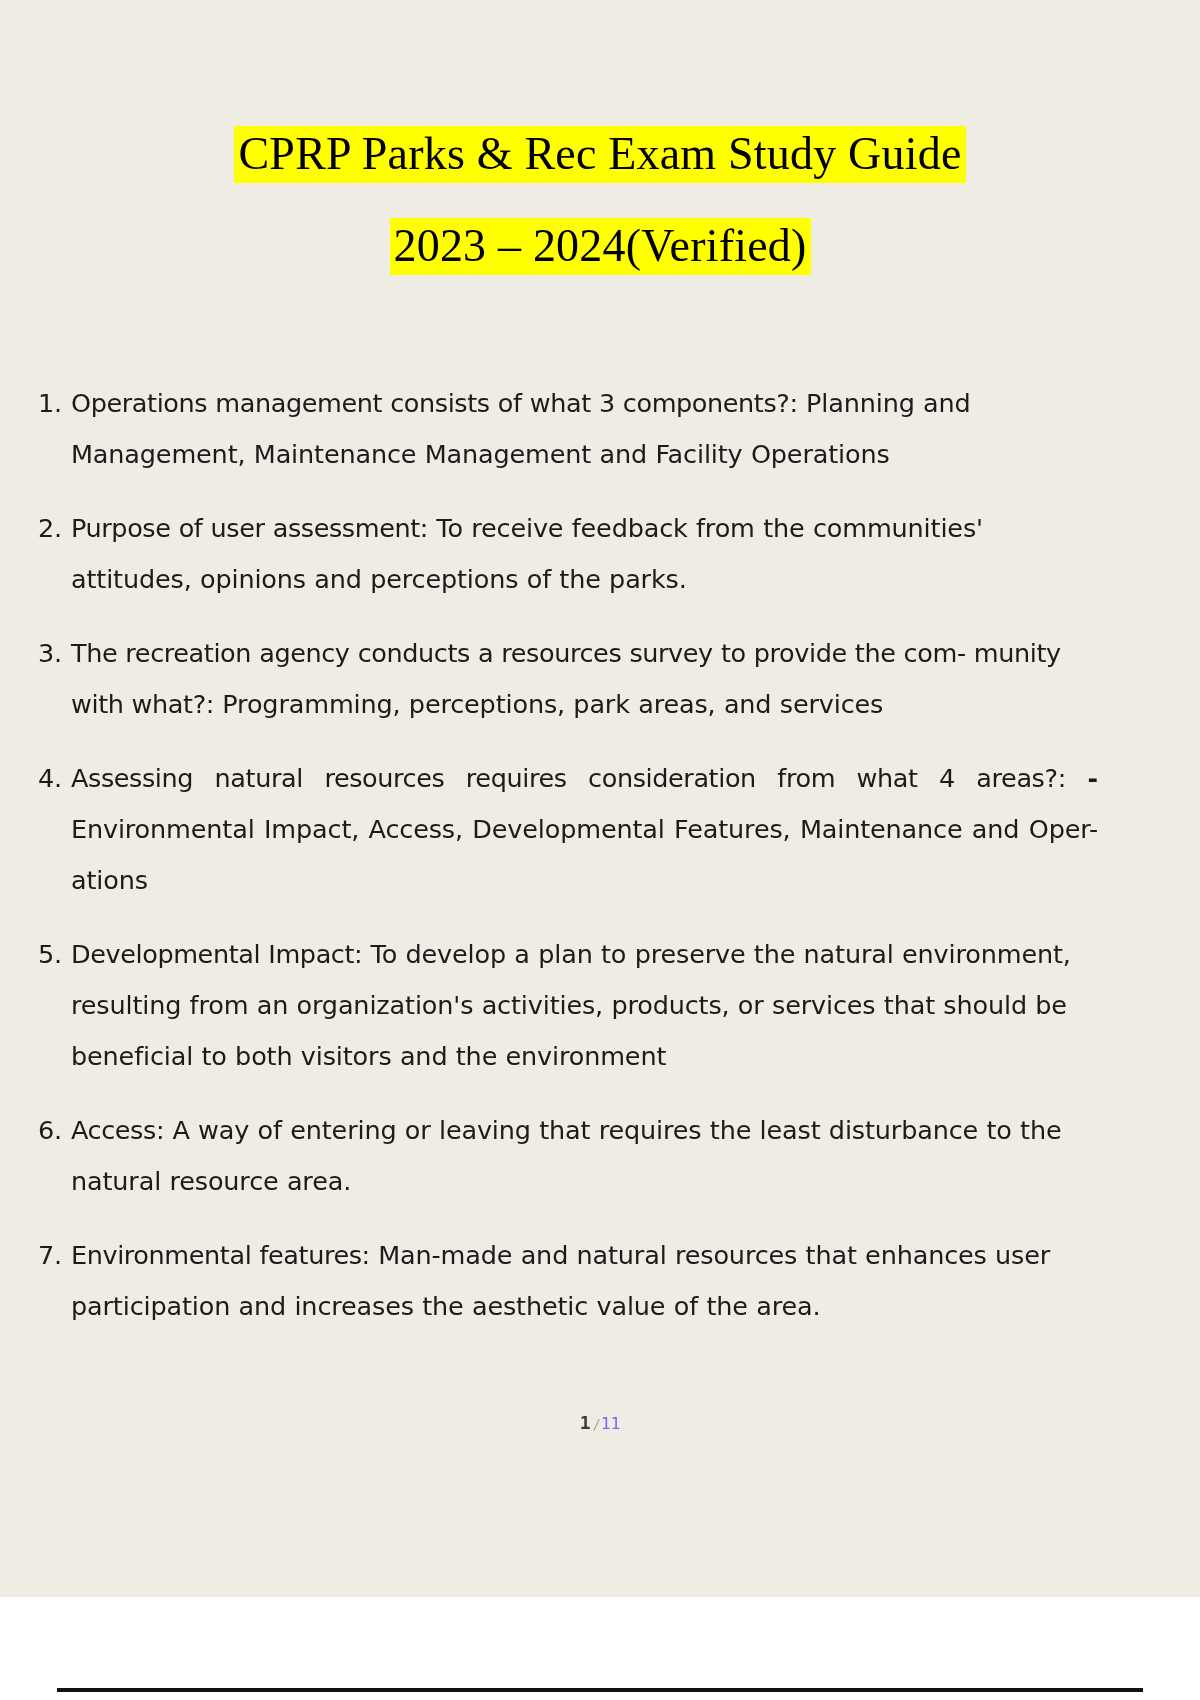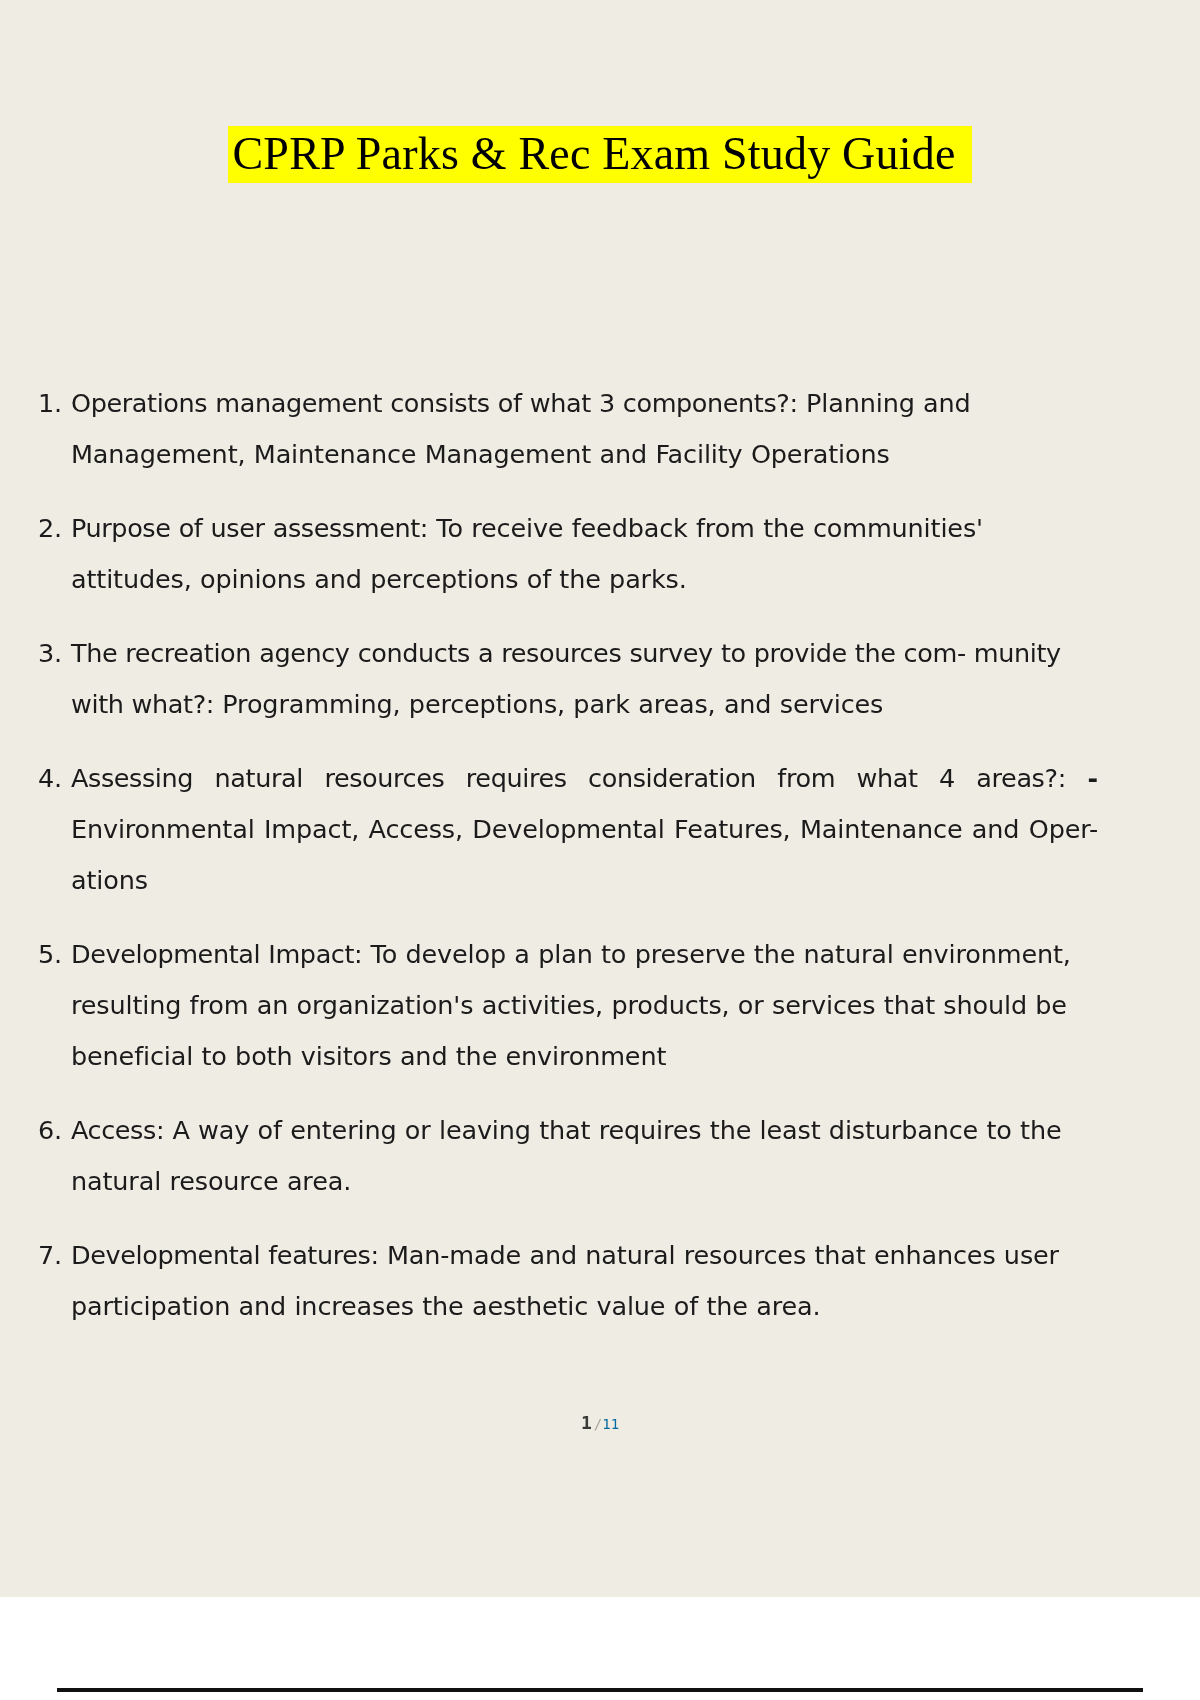--- a/index.html
+++ b/index.html
@@ -32,21 +32,21 @@
   }
   .title-line {
     font-family: "Liberation Serif", "DejaVu Serif", serif;
     font-size: 46px;
     line-height: 92px;
     color: #000000;
     letter-spacing: 0.2px;
   }
   .hl {
     background: #ffff00;
-    padding: 2px 16px 4px 4px;
+    padding: 2px 4px 4px 4px;
     box-decoration-break: clone;
     -webkit-box-decoration-break: clone;
   }
 
   
   .content {
     position: absolute;
     left: 38px;
     top: 378px;
     width: 1060px;
@@ -95,22 +95,22 @@
     font-size: 18px;
     font-weight: 700;
     color: #3a3a3a;
   }
   .footer .sep {
     font-size: 14px;
     color: #a8a49a;
     margin-left: 2px;
   }
   .footer .tot {
-    font-size: 14px;
-    color: #0369a1;
+    font-size: 16px;
+    color: #8b5cf6;
   }
 
   
   .gap {
     position: absolute;
     left: 0;
     top: 1597px;
     width: 1200px;
     height: 103px;
     background: #ffffff;
@@ -124,20 +124,21 @@
     background: #111111;
   }
 </style>
 </head>
 <body>
 
 <div class="page">
 
   <div class="title-block">
     <div class="title-line"><span class="hl">CPRP Parks &amp; Rec Exam Study Guide</span></div>
+    <div class="title-line"><span class="hl">2023 – 2024(Verified)</span></div>
   </div>
 
   <div class="content">
 
     <div class="qa-item">
       <span class="num">1.</span><b>Operations management consists of what 3 components?:</b><span> Planning and Management, Maintenance Management and Facility Operations</span>
     </div>
 
     <div class="qa-item">
       <span class="num">2.</span><b>Purpose of user assessment:</b><span> To receive feedback from the communities' attitudes, opinions and perceptions of the parks.</span>
@@ -153,21 +154,21 @@
 
     <div class="qa-item">
       <span class="num">5.</span><b>Developmental Impact:</b><span> To develop a plan to preserve the natural environment, resulting from an organization's activities, products, or services that should be beneficial to both visitors and the environment</span>
     </div>
 
     <div class="qa-item">
       <span class="num">6.</span><b>Access:</b><span> A way of entering or leaving that requires the least disturbance to the natural resource area.</span>
     </div>
 
     <div class="qa-item">
-      <span class="num">7.</span><b>Developmental features:</b><span> Man-made and natural resources that enhances user participation and increases the aesthetic value of the area.</span>
+      <span class="num">7.</span><b>Environmental features:</b><span> Man-made and natural resources that enhances user participation and increases the aesthetic value of the area.</span>
     </div>
 
   </div>
 
   <div class="footer">
     <span class="cur">1</span><span class="sep">/</span><span class="tot">11</span>
   </div>
 
 </div>
 

